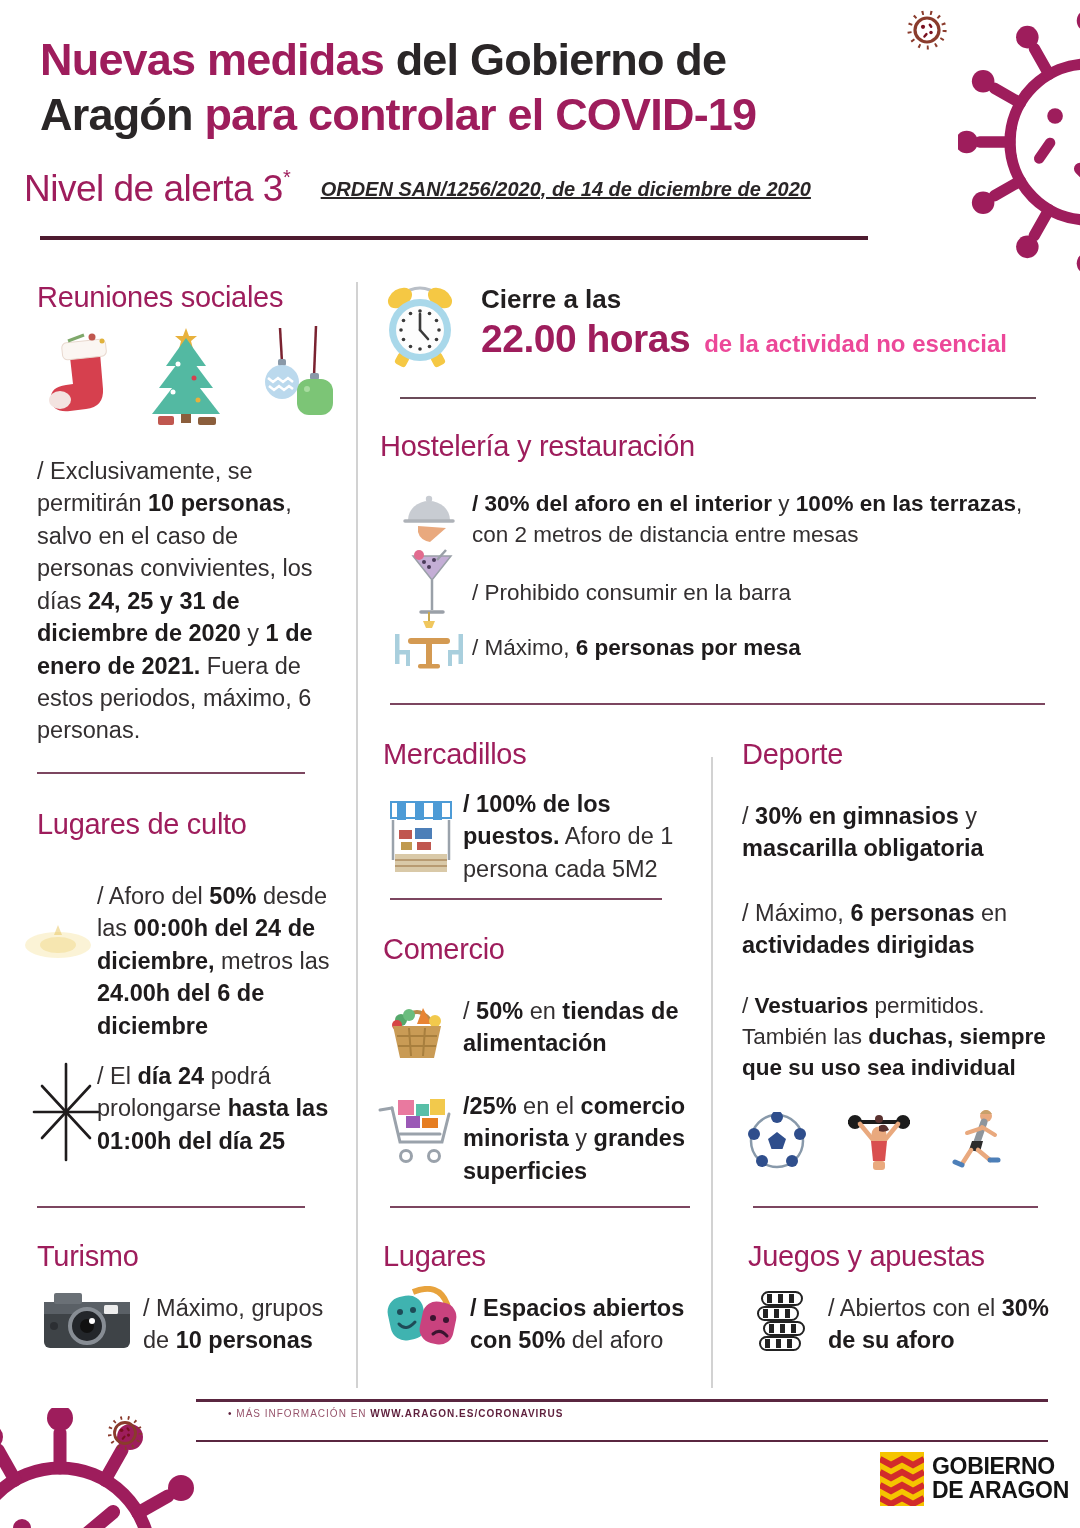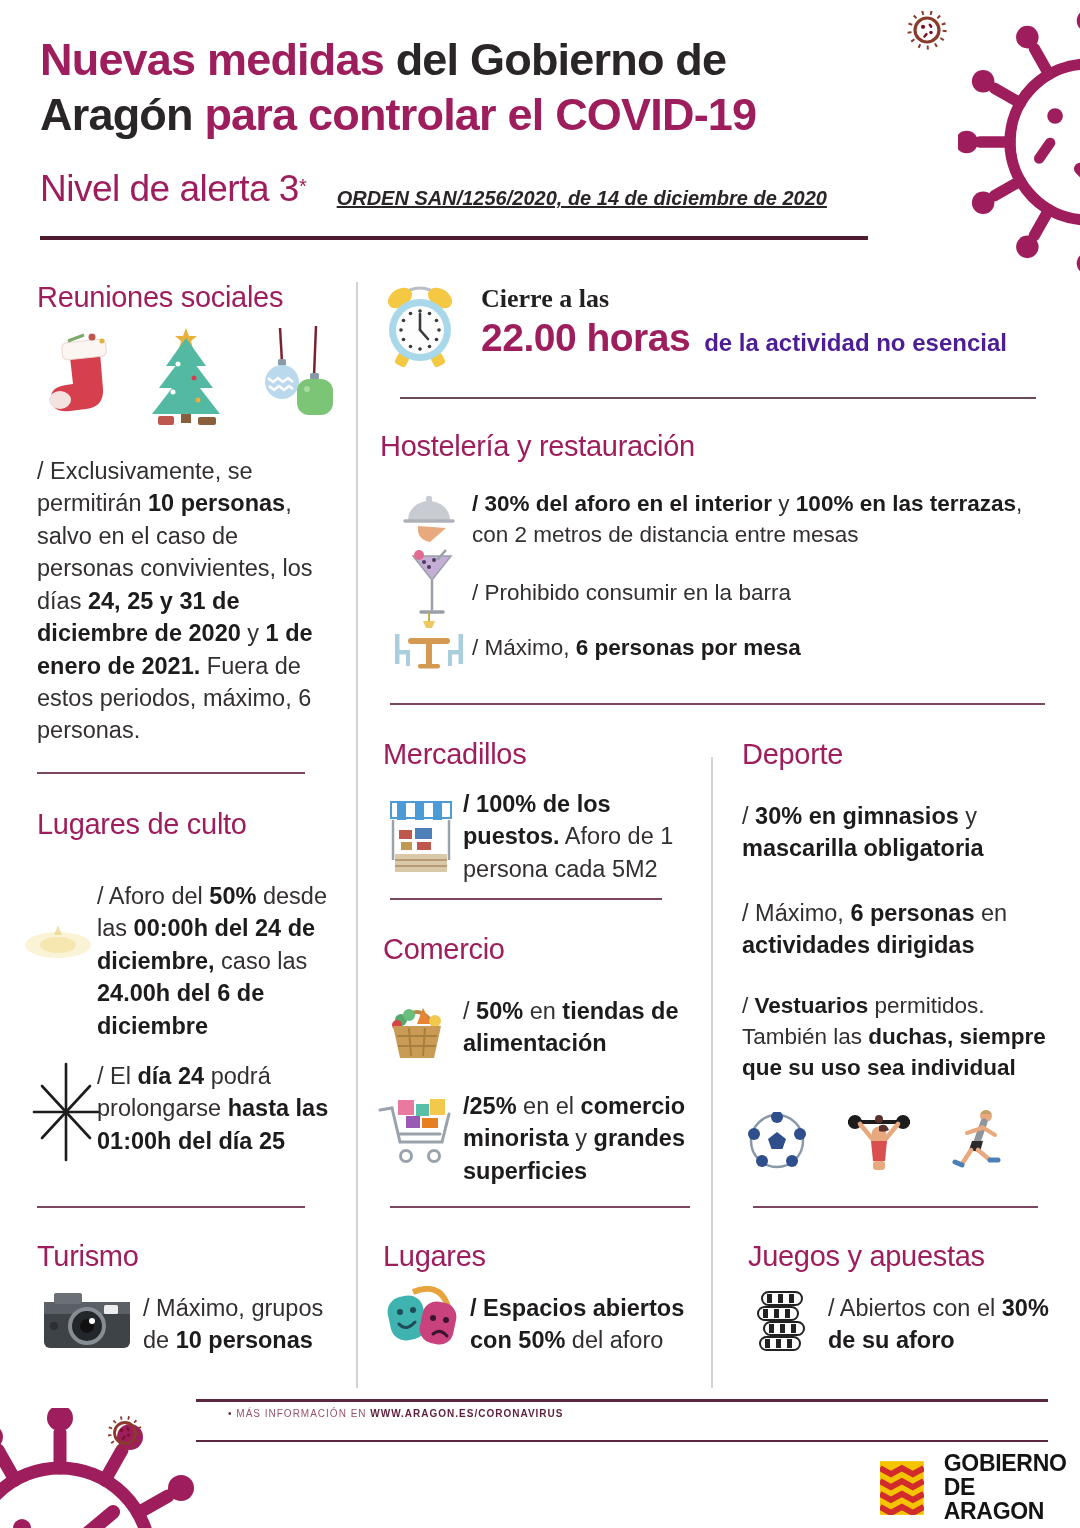--- a/index.html
+++ b/index.html
@@ -17,40 +17,40 @@
   .sec-title{font-size:29px;font-weight:400;color:var(--brand);letter-spacing:-0.3px;}
   .body-txt{font-size:23.5px;line-height:1.38;color:var(--body);margin:0;}
   .body-txt b{color:#1E1B1C;}
   .hr{height:2px;background:var(--div);}
   .vr{width:2px;background:var(--divgray);}
 
   
   #title{left:40px;top:32px;width:870px;font-size:45px;line-height:1.23;font-weight:700;
          color:var(--dark);letter-spacing:-0.8px;}
   #title .accent{color:var(--brand);text-align:right;}
-  #alert{left:40px;top:168px;display:flex;align-items:flex-end;}
+  #alert{left:24px;top:168px;display:flex;align-items:center;}
   #alert .level{font-size:37px;font-weight:400;color:var(--brand);letter-spacing:-0.5px;}
   #alert .star{font-size:20px;color:var(--brand);vertical-align:super;position:relative;top:-12px;}
   #alert .order{margin-left:30px;font-size:20px;font-style:italic;font-weight:700;color:var(--dark);text-decoration:underline;}
   #header-rule{left:40px;top:236px;width:828px;height:4px;background:var(--rule);}
 
   
   #clock-wrap{left:378px;top:280px;}
   #banner{left:481px;top:284px;}
-  #banner .b1{font-size:26px;font-weight:700;color:#221F20;font-family:Liberation Serif, serif;}
+  #banner .b1{font-size:26px;font-weight:700;color:#221F20;}
   #banner .brow{display:flex;align-items:baseline;gap:14px;margin-top:2px;}
   #banner .btime{font-size:39px;font-weight:700;color:var(--brand);letter-spacing:-0.5px;}
-  #banner .btail{font-size:24px;font-weight:700;color:#4c1d95;}
+  #banner .btail{font-size:24px;font-weight:700;color:#ec4899;}
 
   
   #footer-rule1{left:196px;top:1399px;width:852px;height:3px;background:#5A2640;}
   #footer-rule2{left:196px;top:1440px;width:852px;height:2px;background:#5A2640;}
   #footer-info{left:228px;top:1408px;font-size:10px;letter-spacing:1px;color:#97536B;}
   #footer-info b{color:#5E1F3C;}
-  #logo{left:880px;top:1452px;display:flex;align-items:center;gap:20px;}
+  #logo{left:880px;top:1452px;display:flex;align-items:center;gap:8px;}
   #logo .lt{font-size:23px;font-weight:700;line-height:1.04;letter-spacing:-0.3px;color:#141414;}
 </style>
 </head>
 <body>
 
 <svg width="0" height="0" style="position:absolute">
   <defs>
     <g id="virusBig" stroke="#9E1D5C" fill="none" stroke-linecap="round">
       <circle cx="150" cy="150" r="90" stroke-width="13"></circle>
       <g stroke-width="13">
@@ -170,21 +170,21 @@
   <div class="abs hr" style="left:37px;top:772px;width:268px"></div>
 
   <div class="abs sec-title" style="left:37px;top:808px">Lugares de culto</div>
 
   <svg class="abs" style="left:22px;top:915px" width="72" height="52" viewBox="0 0 72 52">
     <ellipse cx="36" cy="30" rx="33" ry="13" fill="#F7E9B5" opacity="0.55"></ellipse>
     <ellipse cx="36" cy="30" rx="18" ry="8" fill="#F2D989" opacity="0.5"></ellipse>
     <polygon points="36,10 40,20 32,20" fill="#E8C35A" opacity="0.5"></polygon>
   </svg>
   <p class="abs body-txt" style="left:97px;top:880px;width:244px">
-    <span>/ Aforo del </span><b>50%</b><span>  desde las </span><b>00:00h del 24 de diciembre,</b><span> caso las </span><b>24.00h del 6 de diciembre</b>
+    <span>/ Aforo del </span><b>50%</b><span>  desde las </span><b>00:00h del 24 de diciembre,</b><span> metros las </span><b>24.00h del 6 de diciembre</b>
   </p>
 
   <svg class="abs" style="left:26px;top:1062px" width="80" height="100" viewBox="0 0 80 100">
     <g stroke="#1F1C1D" stroke-width="2.6" stroke-linecap="round">
       <line x1="40" y1="2" x2="40" y2="98"></line>
       <line x1="8" y1="50" x2="72" y2="50"></line>
       <line x1="16" y1="24" x2="64" y2="76"></line>
       <line x1="64" y1="24" x2="16" y2="76"></line>
     </g>
   </svg>

